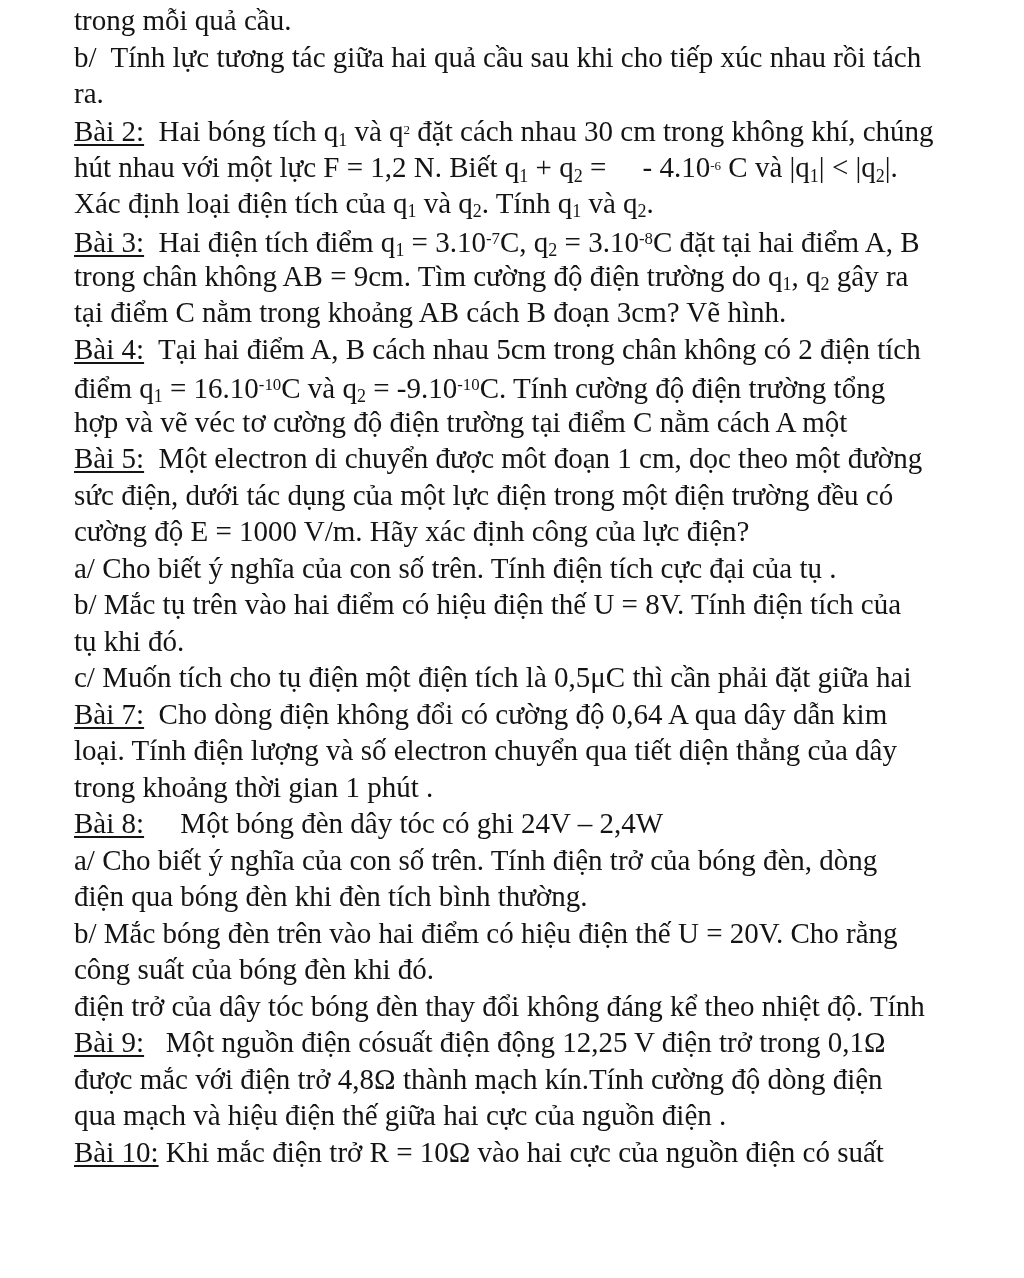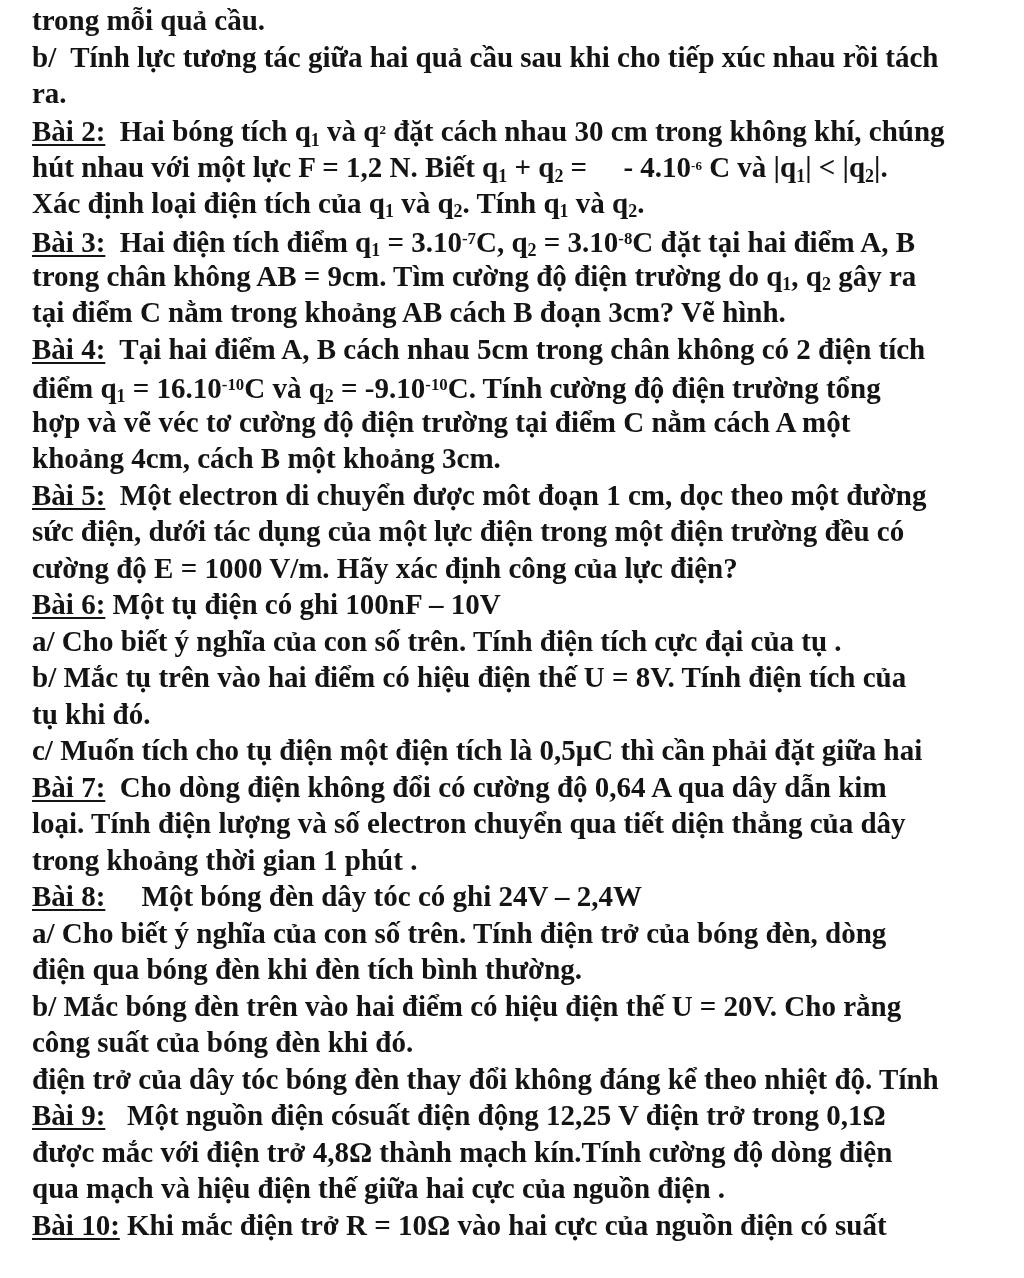--- a/index.html
+++ b/index.html
@@ -11,22 +11,21 @@
     position: relative;
     width: 1024px;
     height: 1278px;
     background: #ffffff;
     overflow: hidden;
     font-family: "Liberation Serif", "DejaVu Serif", serif;
     color: #141414;
     font-size: 29px;
   }
   .doc {
-    padding: 2px 30px 0 32px;
-    font-weight: bold;
+    padding: 2px 30px 0 74px;
   }
   .line {
     white-space: pre;
     line-height: 36.5px;
     height: 36.5px;
   }
   .u {
     text-decoration: underline;
     text-underline-offset: 3px;
     text-decoration-thickness: 2px;
@@ -54,25 +53,23 @@
       <div class="line"><span>ra.</span></div>
       <div class="line"><span class="u">Bài 2:</span><span>  Hai bóng tích q</span><span class="sub">1</span><span> và q</span><span class="sups">2</span><span> đặt cách nhau 30 cm trong không khí, chúng</span></div>
       <div class="line"><span>hút nhau với một lực F = 1,2 N. Biết q</span><span class="sub">1</span><span> + q</span><span class="sub">2</span><span> =     - 4.10</span><span class="sups">-6</span><span> C và |q</span><span class="sub">1</span><span>| &lt; |q</span><span class="sub">2</span><span>|.</span></div>
       <div class="line"><span>Xác định loại điện tích của q</span><span class="sub">1</span><span> và q</span><span class="sub">2</span><span>. Tính q</span><span class="sub">1</span><span> và q</span><span class="sub">2</span><span>.</span></div>
       <div class="line"><span class="u">Bài 3:</span><span>  Hai điện tích điểm q</span><span class="sub">1</span><span> = 3.10</span><span class="sup">-7</span><span>C, q</span><span class="sub">2</span><span> = 3.10</span><span class="sup">-8</span><span>C đặt tại hai điểm A, B</span></div>
       <div class="line"><span>trong chân không AB = 9cm. Tìm cường độ điện trường do q</span><span class="sub">1</span><span>, q</span><span class="sub">2</span><span> gây ra</span></div>
       <div class="line"><span>tại điểm C nằm trong khoảng AB cách B đoạn 3cm? Vẽ hình.</span></div>
       <div class="line"><span class="u">Bài 4:</span><span>  Tại hai điểm A, B cách nhau 5cm trong chân không có 2 điện tích</span></div>
       <div class="line"><span>điểm q</span><span class="sub">1</span><span> = 16.10</span><span class="sup">-10</span><span>C và q</span><span class="sub">2</span><span> = -9.10</span><span class="sup">-10</span><span>C. Tính cường độ điện trường tổng</span></div>
       <div class="line"><span>hợp và vẽ véc tơ cường độ điện trường tại điểm C nằm cách A một</span></div>
-      <div class="line"><span>khoảng 4cm, cách B một khoảng 3cm.</span></div>
       <div class="line"><span class="u">Bài 5:</span><span>  Một electron di chuyển được môt đoạn 1 cm, dọc theo một đường</span></div>
       <div class="line"><span>sức điện, dưới tác dụng của một lực điện trong một điện trường đều có</span></div>
       <div class="line"><span>cường độ E = 1000 V/m. Hãy xác định công của lực điện?</span></div>
-      <div class="line"><span class="u">Bài 6:</span><span> Một tụ điện có ghi 100nF – 10V</span></div>
       <div class="line"><span>a/ Cho biết ý nghĩa của con số trên. Tính điện tích cực đại của tụ .</span></div>
       <div class="line"><span>b/ Mắc tụ trên vào hai điểm có hiệu điện thế U = 8V. Tính điện tích của</span></div>
       <div class="line"><span>tụ khi đó.</span></div>
       <div class="line"><span>c/ Muốn tích cho tụ điện một điện tích là 0,5μC thì cần phải đặt giữa hai</span></div>
       <div class="line"><span class="u">Bài 7:</span><span>  Cho dòng điện không đổi có cường độ 0,64 A qua dây dẫn kim</span></div>
       <div class="line"><span>loại. Tính điện lượng và số electron chuyển qua tiết diện thẳng của dây</span></div>
       <div class="line"><span>trong khoảng thời gian 1 phút .</span></div>
       <div class="line"><span class="u">Bài 8:</span><span>     Một bóng đèn dây tóc có ghi 24V – 2,4W</span></div>
       <div class="line"><span>a/ Cho biết ý nghĩa của con số trên. Tính điện trở của bóng đèn, dòng</span></div>
       <div class="line"><span>điện qua bóng đèn khi đèn tích bình thường.</span></div>

